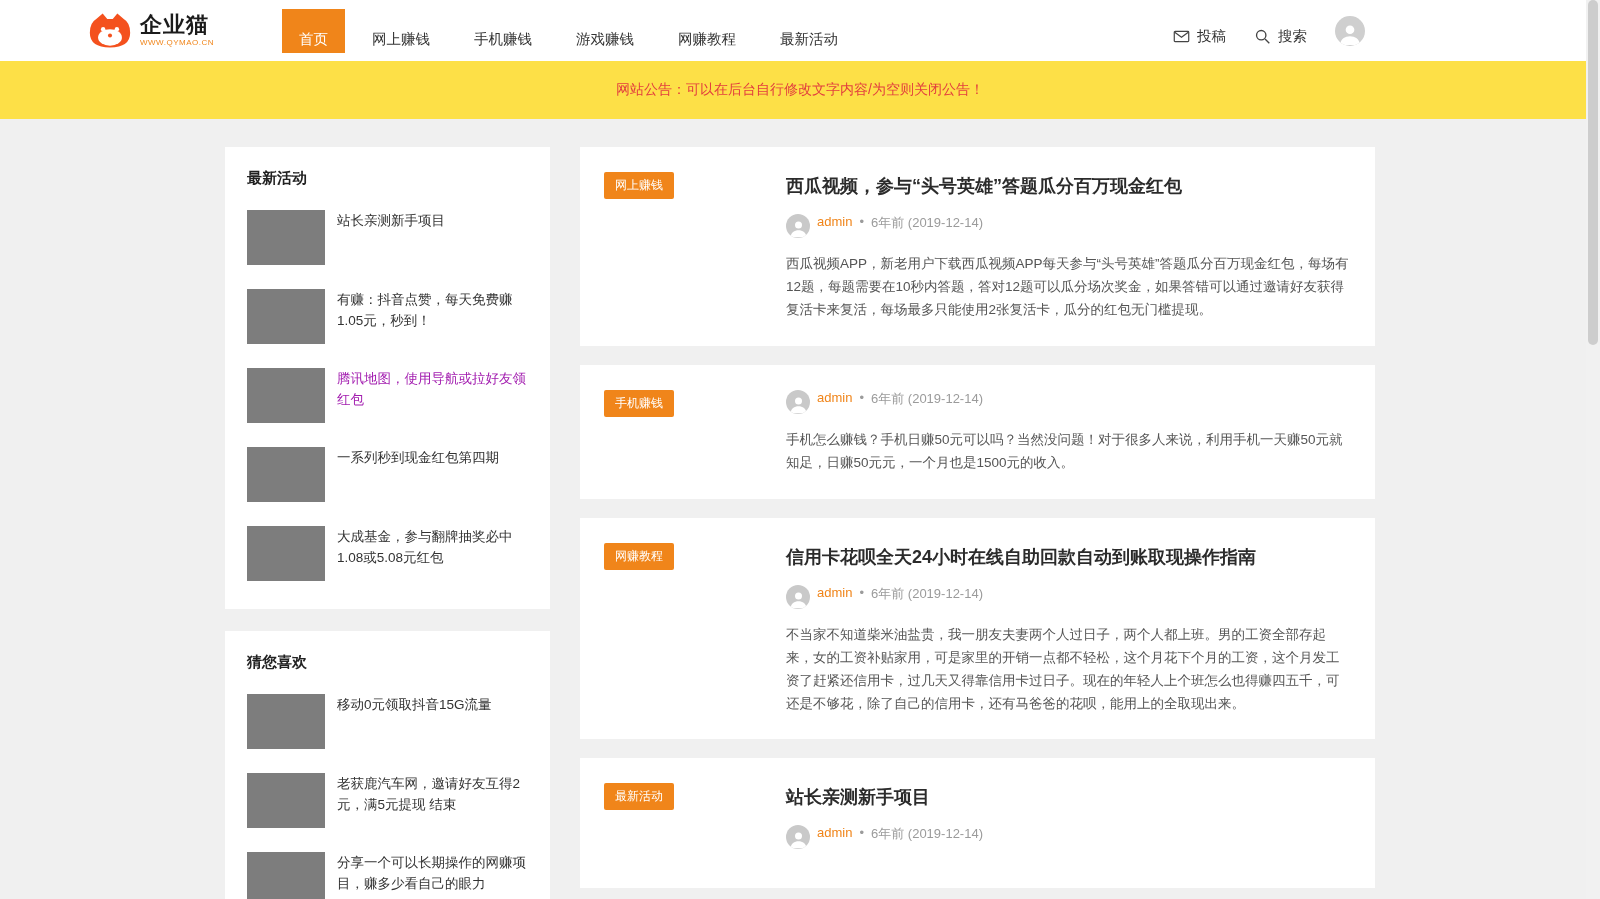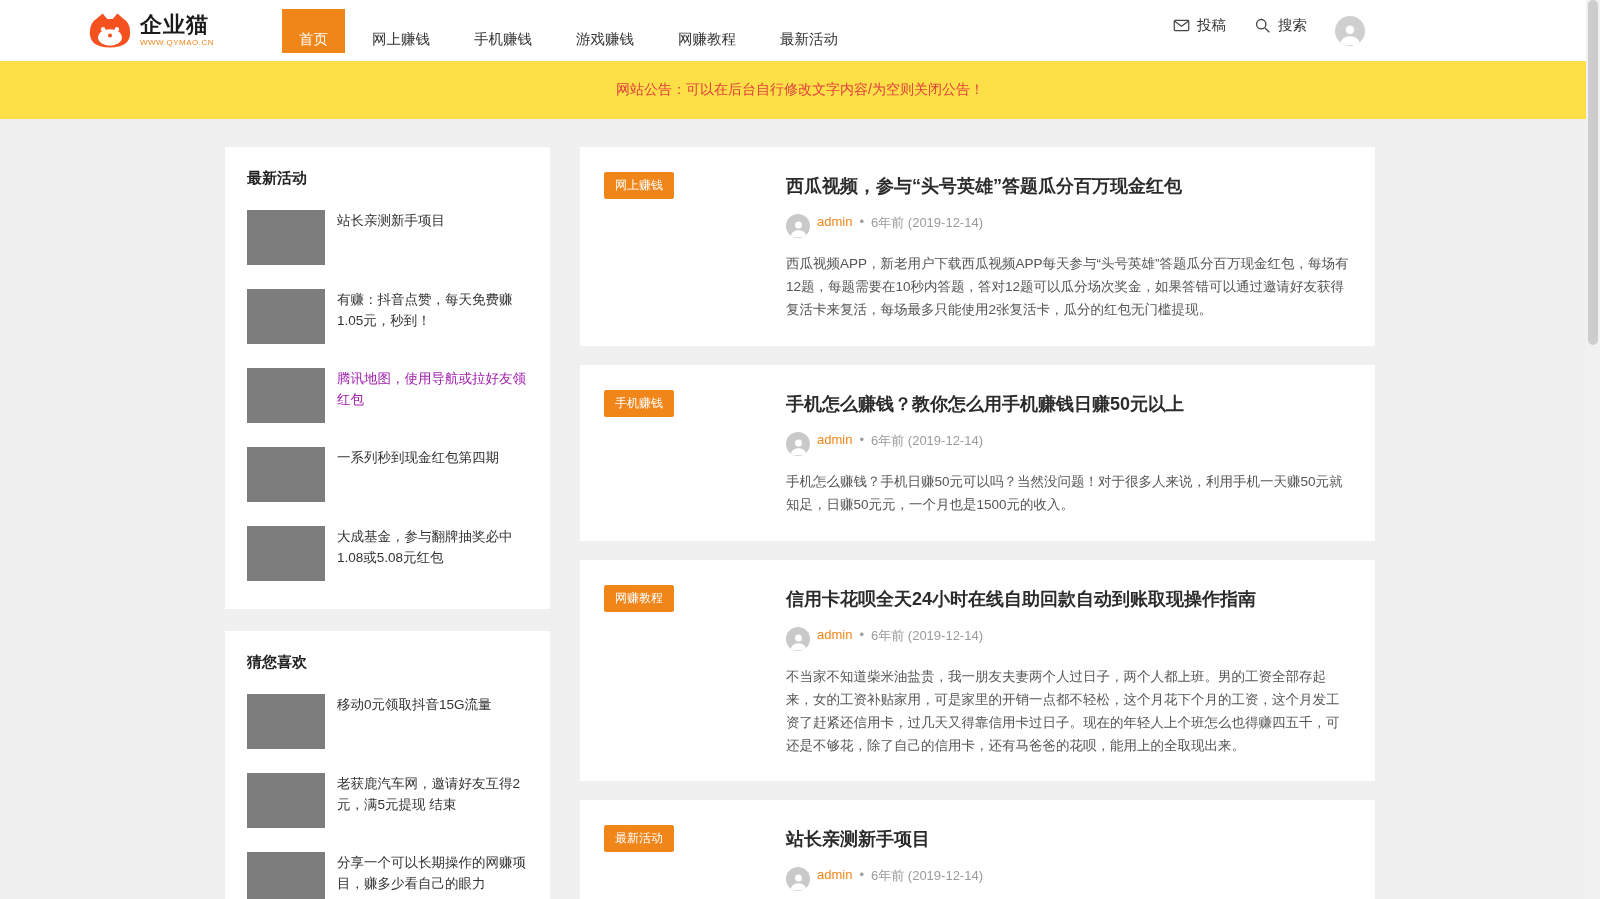--- a/index.html
+++ b/index.html
@@ -20,21 +20,21 @@
   .logo-text { display:flex; flex-direction:column; line-height:1.1; }
   .logo-title { font-size:22px; font-weight:bold; color:#1b1b1b; letter-spacing:1px; }
   .logo-sub { font-size:8px; color:#f0851a; letter-spacing:.5px; margin-top:2px; }
   .mainnav { display:flex; height:44px; }
   .nav-item {
     padding:0 17px; margin-right:10px; line-height:61px; font-size:14.5px;
     color:#333; cursor:pointer; white-space:nowrap;
   }
   .nav-item.active { background:#f0851a; color:#fff; }
   .topbar-spacer { flex:1; }
-  .header-actions { display:flex; align-items:flex-start; gap:28px; }
+  .header-actions { display:flex; align-items:flex-end; gap:28px; }
   .action { display:flex; align-items:center; gap:7px; font-size:14.5px; color:#333; cursor:pointer; }
   .icon16 { width:17px; height:17px; display:inline-flex; }
   .avatar-lg {
     width:30px; height:30px; border-radius:50%; background:#cfcfcf;
     display:inline-flex; align-items:flex-end; justify-content:center;
     overflow:hidden; cursor:pointer;
   }
 
   
   .notice {
@@ -209,21 +209,20 @@
         </div>
         <p class="excerpt">西瓜视频APP，新老用户下载西瓜视频APP每天参与“头号英雄”答题瓜分百万现金红包，每场有12题，每题需要在10秒内答题，答对12题可以瓜分场次奖金，如果答错可以通过邀请好友获得复活卡来复活，每场最多只能使用2张复活卡，瓜分的红包无门槛提现。</p>
       </div>
     </article>
 
     <article class="card">
       <div class="card-left">
         <span class="badge">手机赚钱</span>
       </div>
       <div class="card-body">
-        <h2 class="card-title">手机怎么赚钱？教你怎么用手机赚钱日赚50元以上</h2>
         <div class="meta">
           <span class="avatar-sm">
             <svg viewBox="0 0 24 24" width="21" height="21">
                 <circle cx="12" cy="9" r="4" fill="#fff"></circle>
                 <path d="M3 23c0-5.5 4.5-8 9-8s9 2.5 9 8" fill="#fff"></path>
               </svg>
           </span>
           <a class="author">admin</a>
           <span class="meta-dot">•</span>
           <span class="time">6年前 (2019-12-14)</span>

